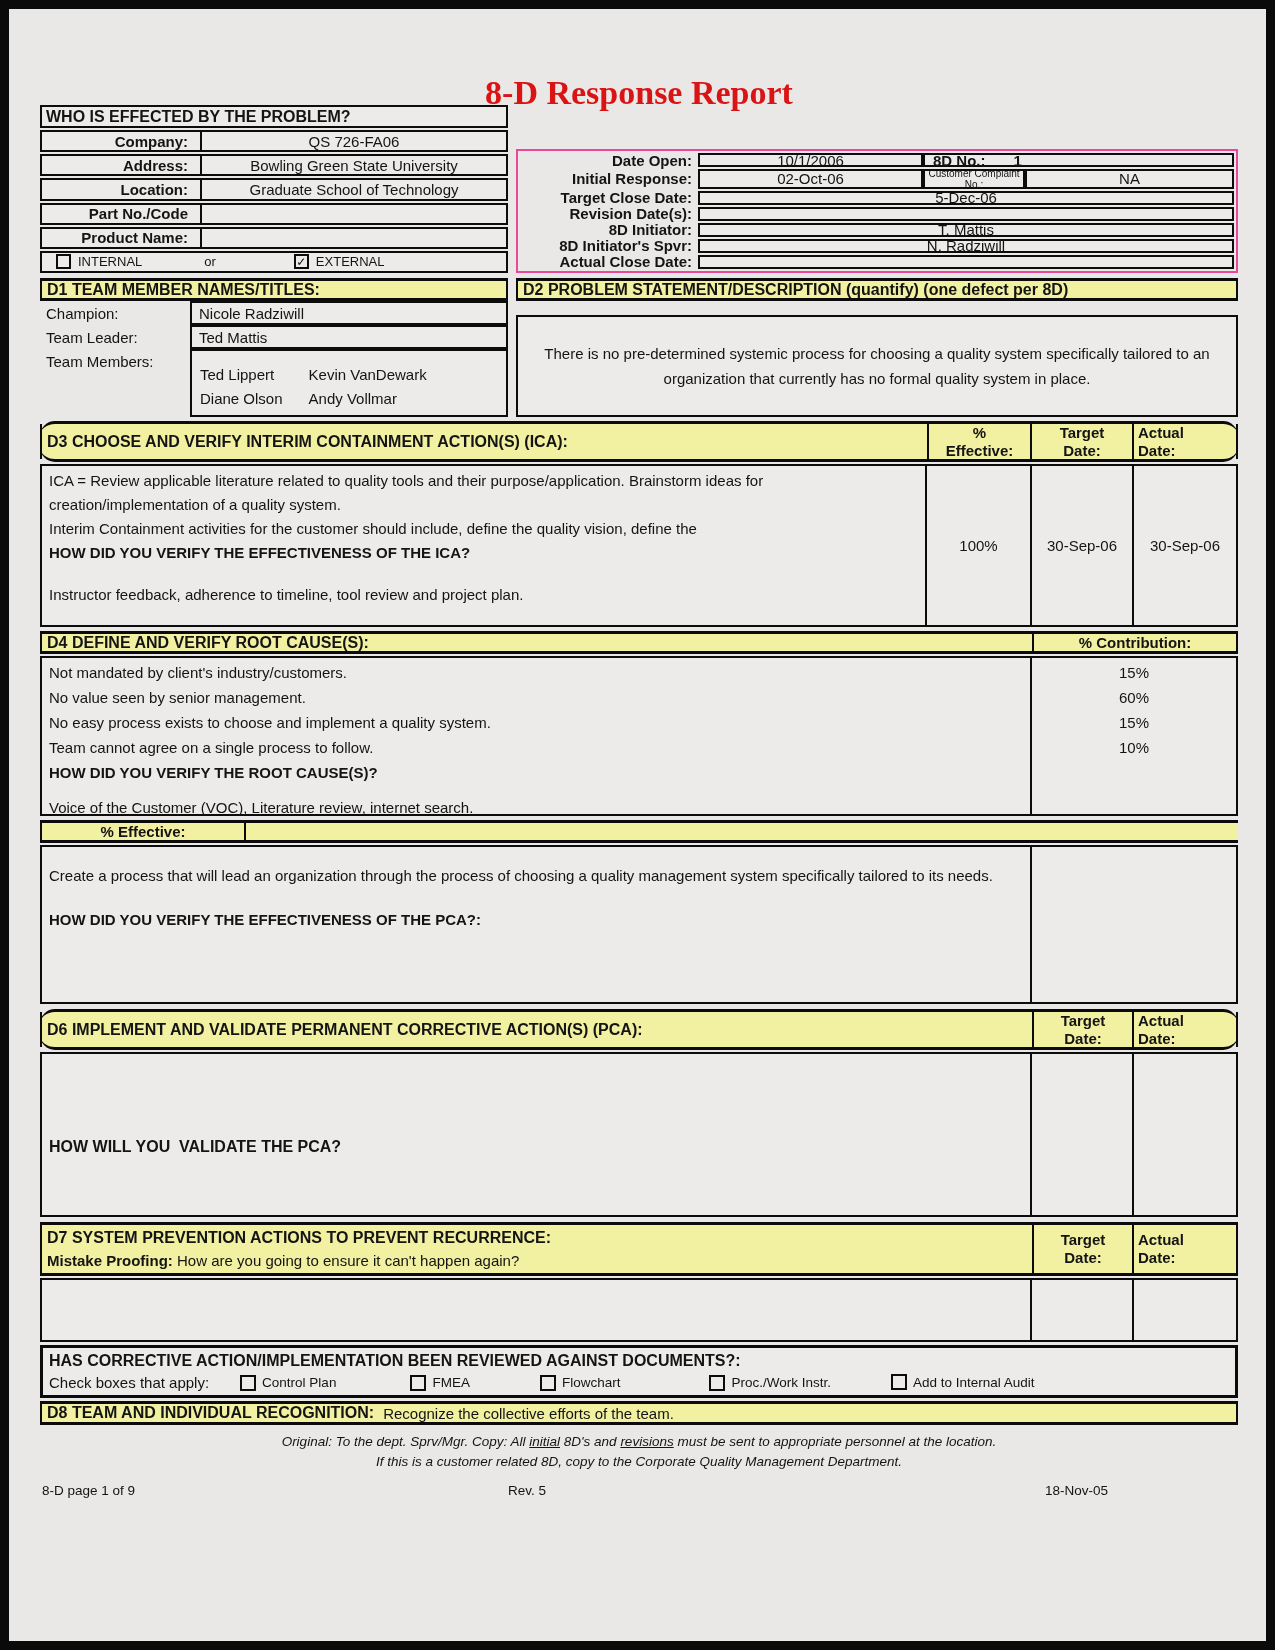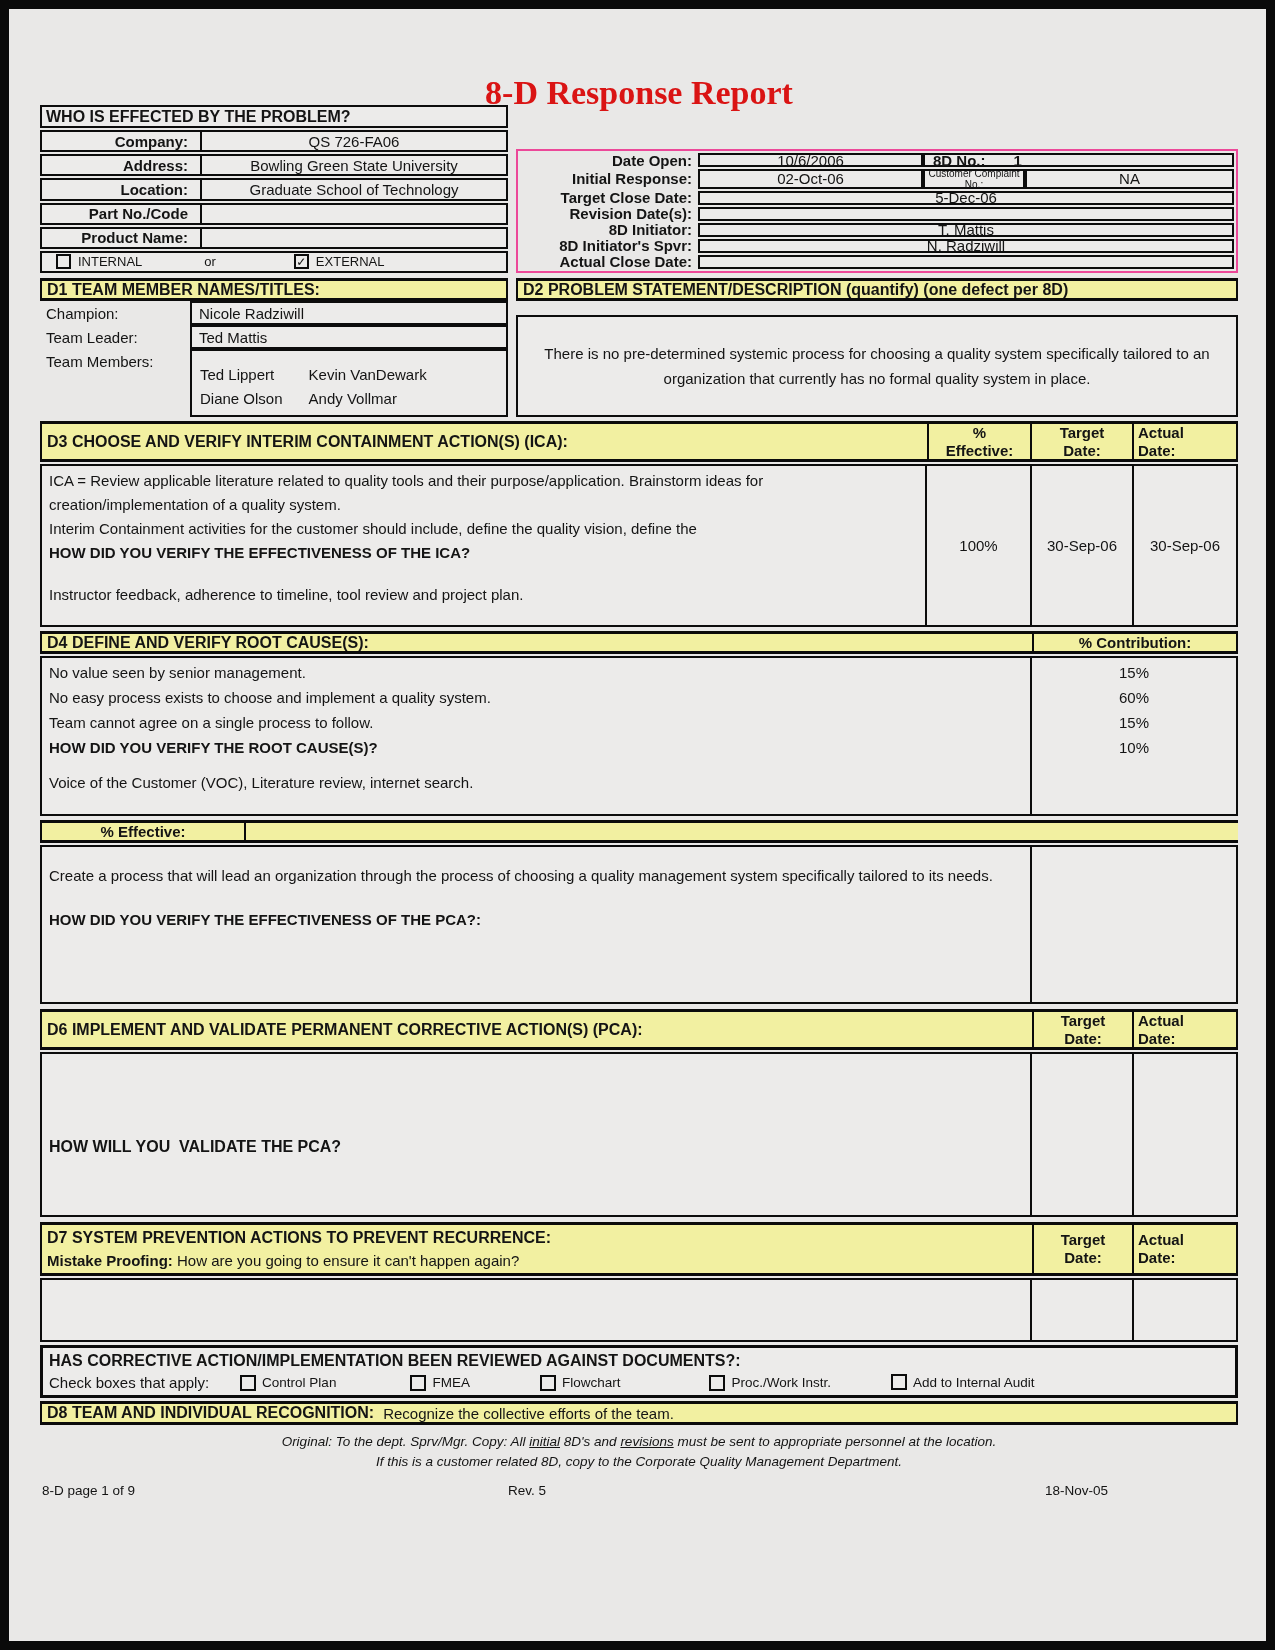--- a/index.html
+++ b/index.html
@@ -41,21 +41,21 @@
 
   
   .sec{margin-top:4px;}
   .hdr{display:flex;border-top:3px solid #0b0b0b;border-bottom:3px solid #0b0b0b;background:#f2f0a1;box-sizing:border-box;}
   .hdr .ht{flex:1;display:flex;align-items:center;font-weight:bold;font-size:16px;padding-left:5px;
            border-left:2px solid #0b0b0b;box-sizing:border-box;}
   .hdr .hc{display:flex;align-items:center;justify-content:center;text-align:center;font-weight:bold;font-size:15px;
            border-left:2px solid #0b0b0b;border-right:2px solid #0b0b0b;white-space:pre-line;box-sizing:border-box;line-height:18px;}
   .hdr .hc.left{justify-content:flex-start;text-align:left;padding-left:4px;}
   .hdr .hc + .hc{border-left:none;}
-  .h1line{height:23px;} .h2line{height:41px;}
+  .h1line{height:23px;} .h2line{height:41px;border-radius:15px;}
   .body-row{display:flex;margin-top:2px;}
   .cell{border:2px solid #0c0c0c;background:#ecebea;box-sizing:border-box;}
   .cell + .cell{border-left:none;}
   .vcenter{display:flex;align-items:center;justify-content:center;font-size:15px;}
 
   
   .wtxt3{width:887px;} .weff{width:105px;} .wtgt{width:102px;} .wact{width:104px;}
   .wtxt4{width:992px;} .wside{width:206px;}
 
   .freetext{font-size:15px;line-height:24px;padding:3px 7px;}
@@ -149,21 +149,21 @@
           <span class="cb cb2">
               <span>✓</span>
             </span>
           <span class="t2">EXTERNAL</span>
         </div>
       </div>
 
       <div class="meta">
         <div class="meta-r">
           <div class="meta-lbl">Date Open:</div>
-          <div class="meta-val w225">10/6/2006</div>
+          <div class="meta-val w225">10/1/2006</div>
           <div class="meta-val grow cell-8d">
             <b>8D No.:</b>
             <b>1</b>
           </div>
         </div>
         <div class="meta-r tall">
           <div class="meta-lbl">Initial Response:</div>
           <div class="meta-val w225">02-Oct-06</div>
           <div class="meta-val complaint">Customer Complaint No.:</div>
           <div class="meta-val grow">NA</div>
@@ -248,20 +248,21 @@
       </div>
     </div>
 
     <div class="sec">
       <div class="hdr h1line">
         <div class="ht">D4  DEFINE AND VERIFY ROOT CAUSE(S):</div>
         <div class="hc wside">% Contribution:</div>
       </div>
       <div class="body-row" style="height:160px;">
         <div class="cell wtxt4 lines">
+          <div>Not mandated by client's industry/customers.</div>
           <div>No value seen by senior management.</div>
           <div>No easy process exists to choose and implement a quality system.</div>
           <div>Team cannot agree on a single process to follow.</div>
           <div class="bold">HOW DID YOU VERIFY THE ROOT CAUSE(S)?</div>
           <div style="height:10px;"></div>
           <div>Voice of the Customer (VOC), Literature review, internet search.</div>
         </div>
         <div class="cell wside contrib">
           <div>15%</div>
           <div>60%</div>

